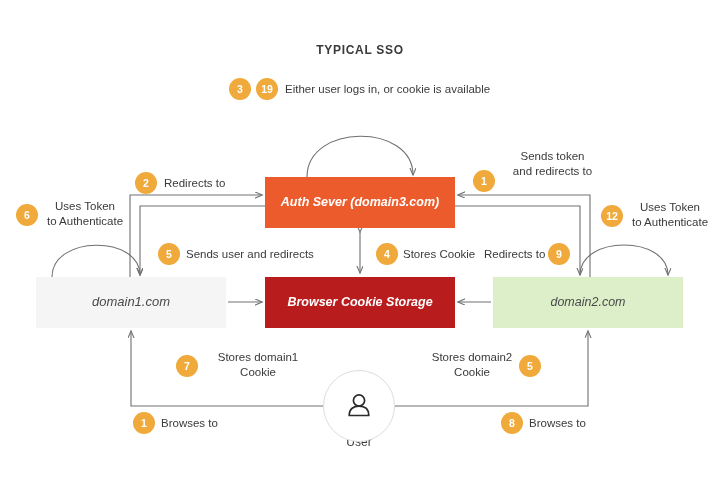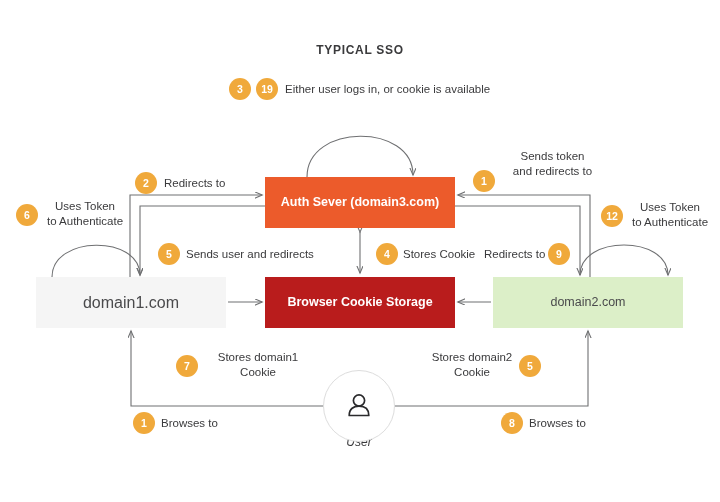--- a/index.html
+++ b/index.html
@@ -42,20 +42,21 @@
 
   
   .node {
     position: absolute;
     box-sizing: border-box;
     display: flex;
     align-items: center;
     justify-content: center;
     text-align: right;
     line-height: 1.25;
+    font-style: italic;
   }
   .node-auth {
     left: 265px;
     top: 177px;
     width: 190px;
     height: 51px;
     background: #ec5b2b;
     color: #ffffff;
     font-size: 12.5px;
     font-weight: bold;
@@ -70,21 +71,21 @@
     font-size: 12.5px;
     font-weight: bold;
   }
   .node-d1 {
     left: 36px;
     top: 277px;
     width: 190px;
     height: 51px;
     background: #f5f5f5;
     color: #4a4a4c;
-    font-size: 16px;
+    font-size: 13px;
   }
   .node-d2 {
     left: 493px;
     top: 277px;
     width: 190px;
     height: 51px;
     background: #dcefc8;
     color: #4a4a4c;
     font-size: 12.5px;
   }
@@ -106,21 +107,20 @@
     z-index: 3;
   }
   .user-label {
     position: absolute;
     left: 299px;
     top: 435px;
     width: 120px;
     text-align: center;
     font-size: 12px;
     color: #3a3a3c;
-    font-style: italic;
   }
 
   
   .badge {
     position: absolute;
     width: 22px;
     height: 22px;
     border-radius: 50%;
     background: #f0a93b;
     color: #ffffff;

